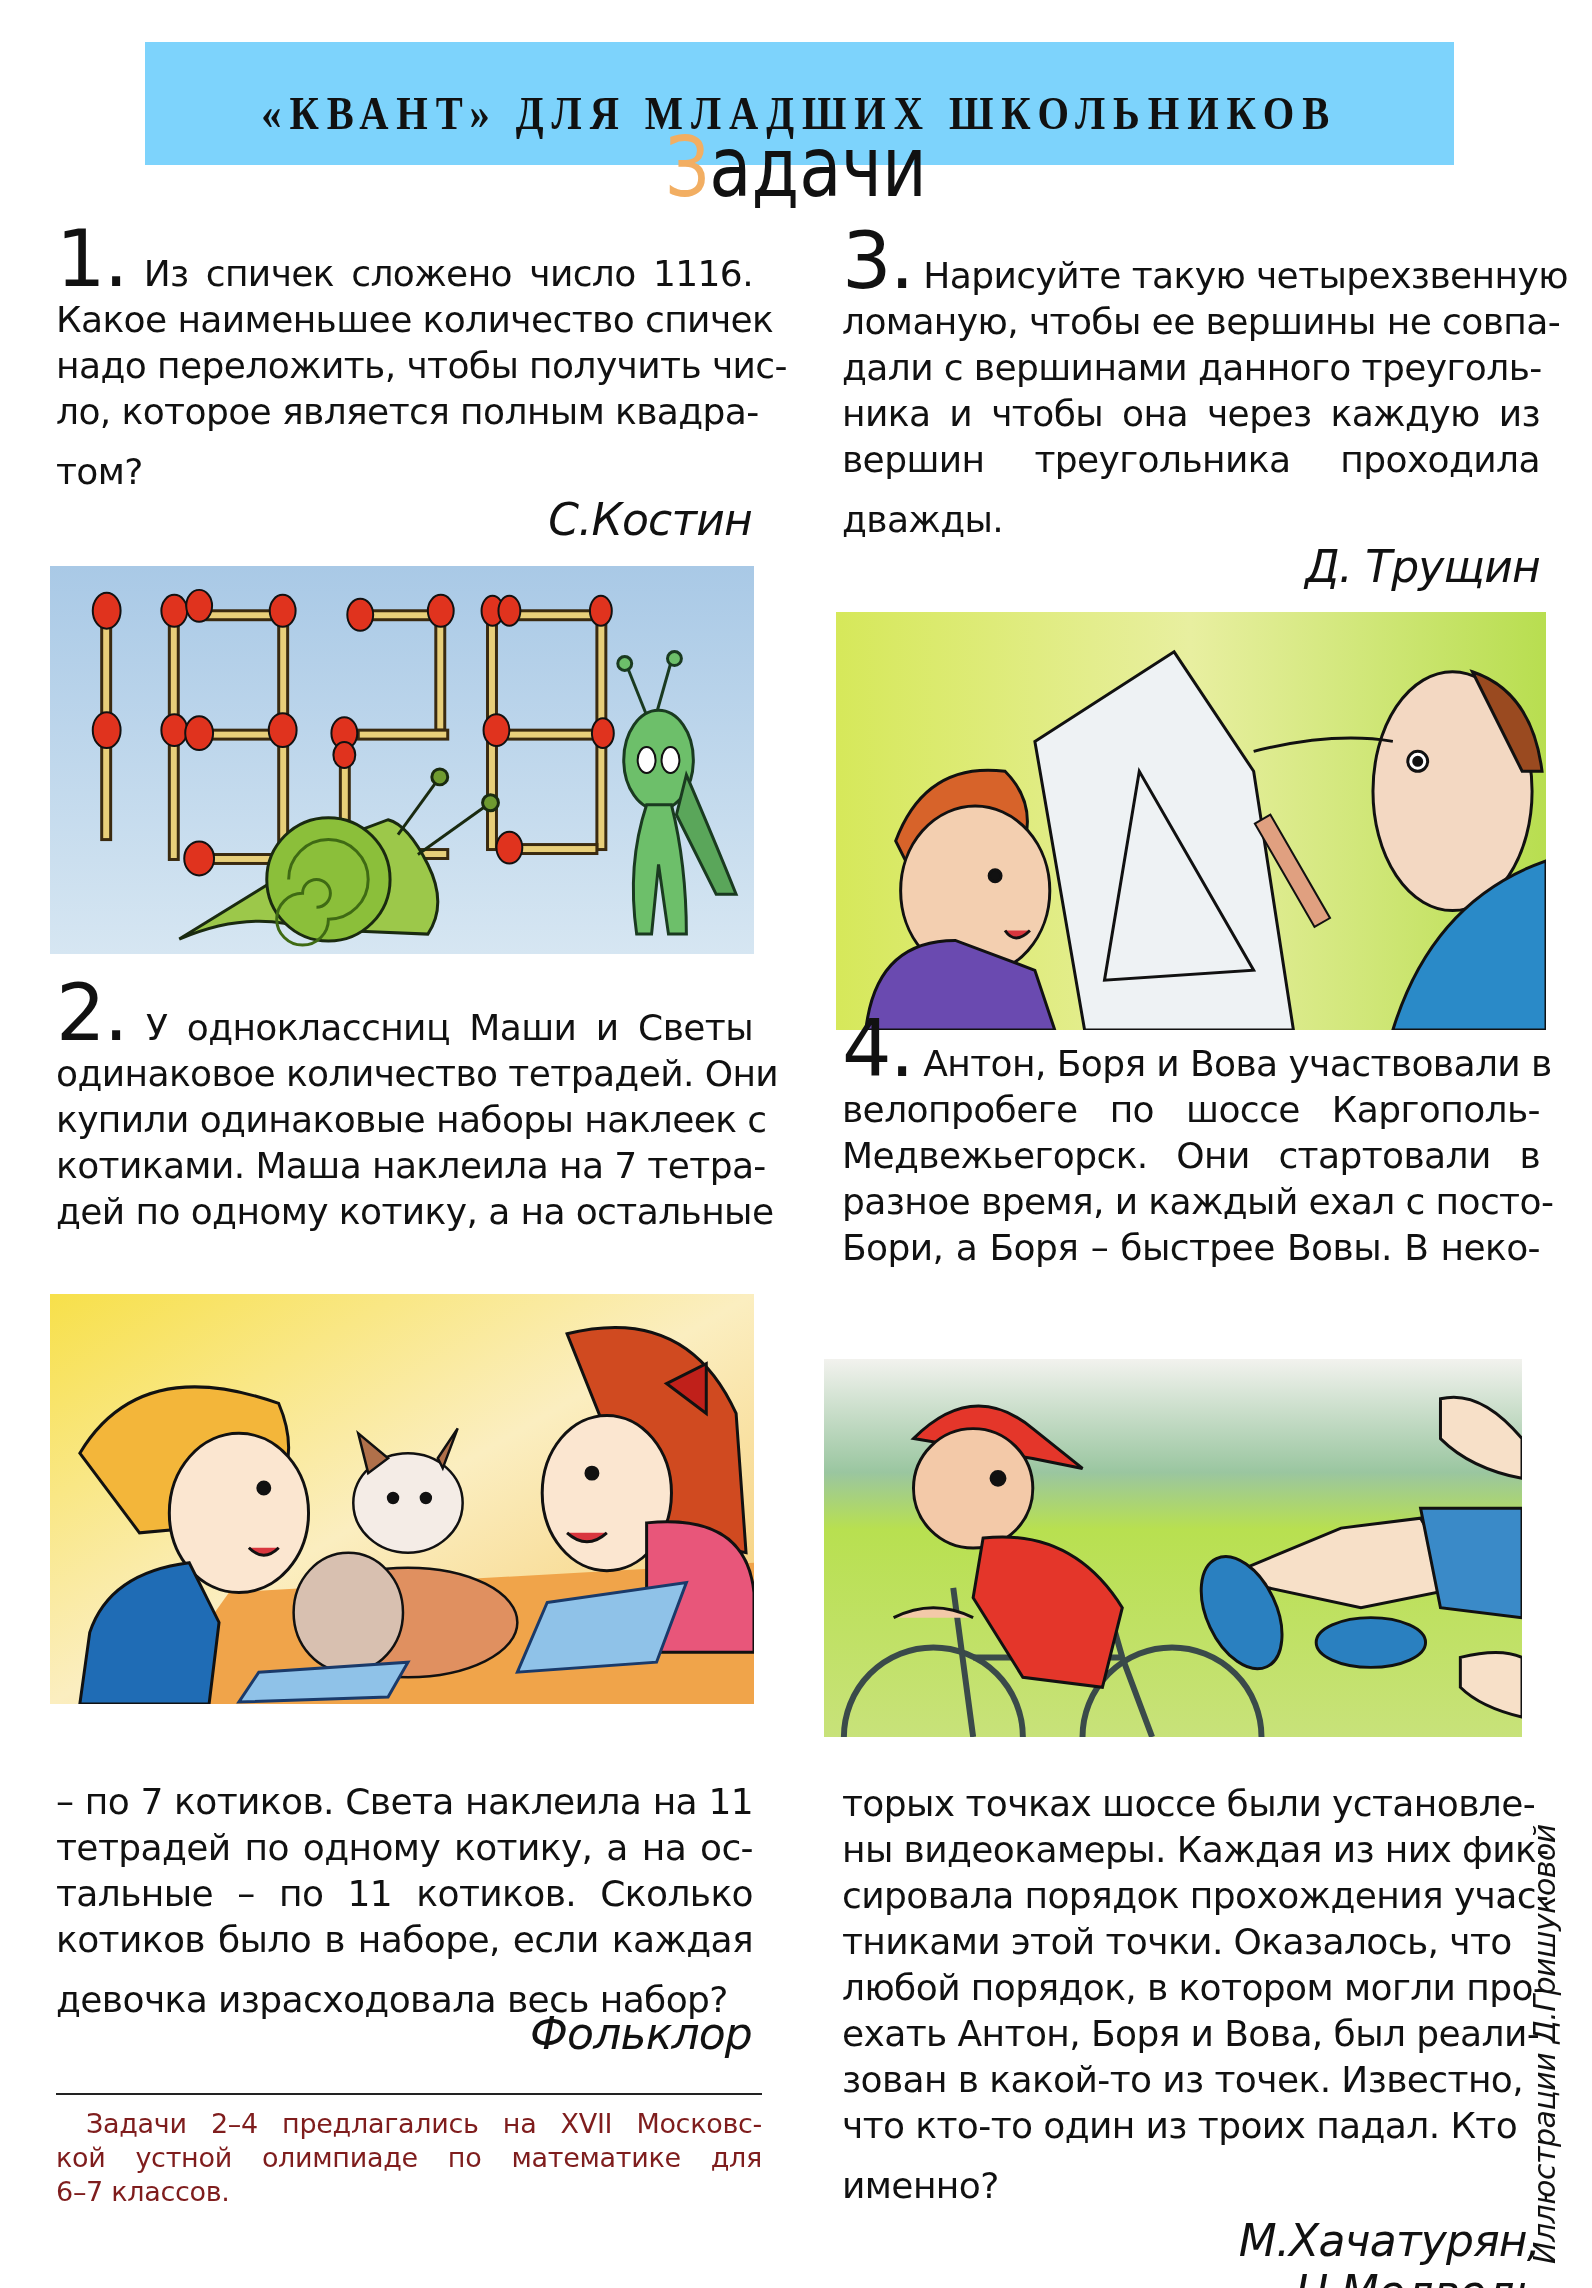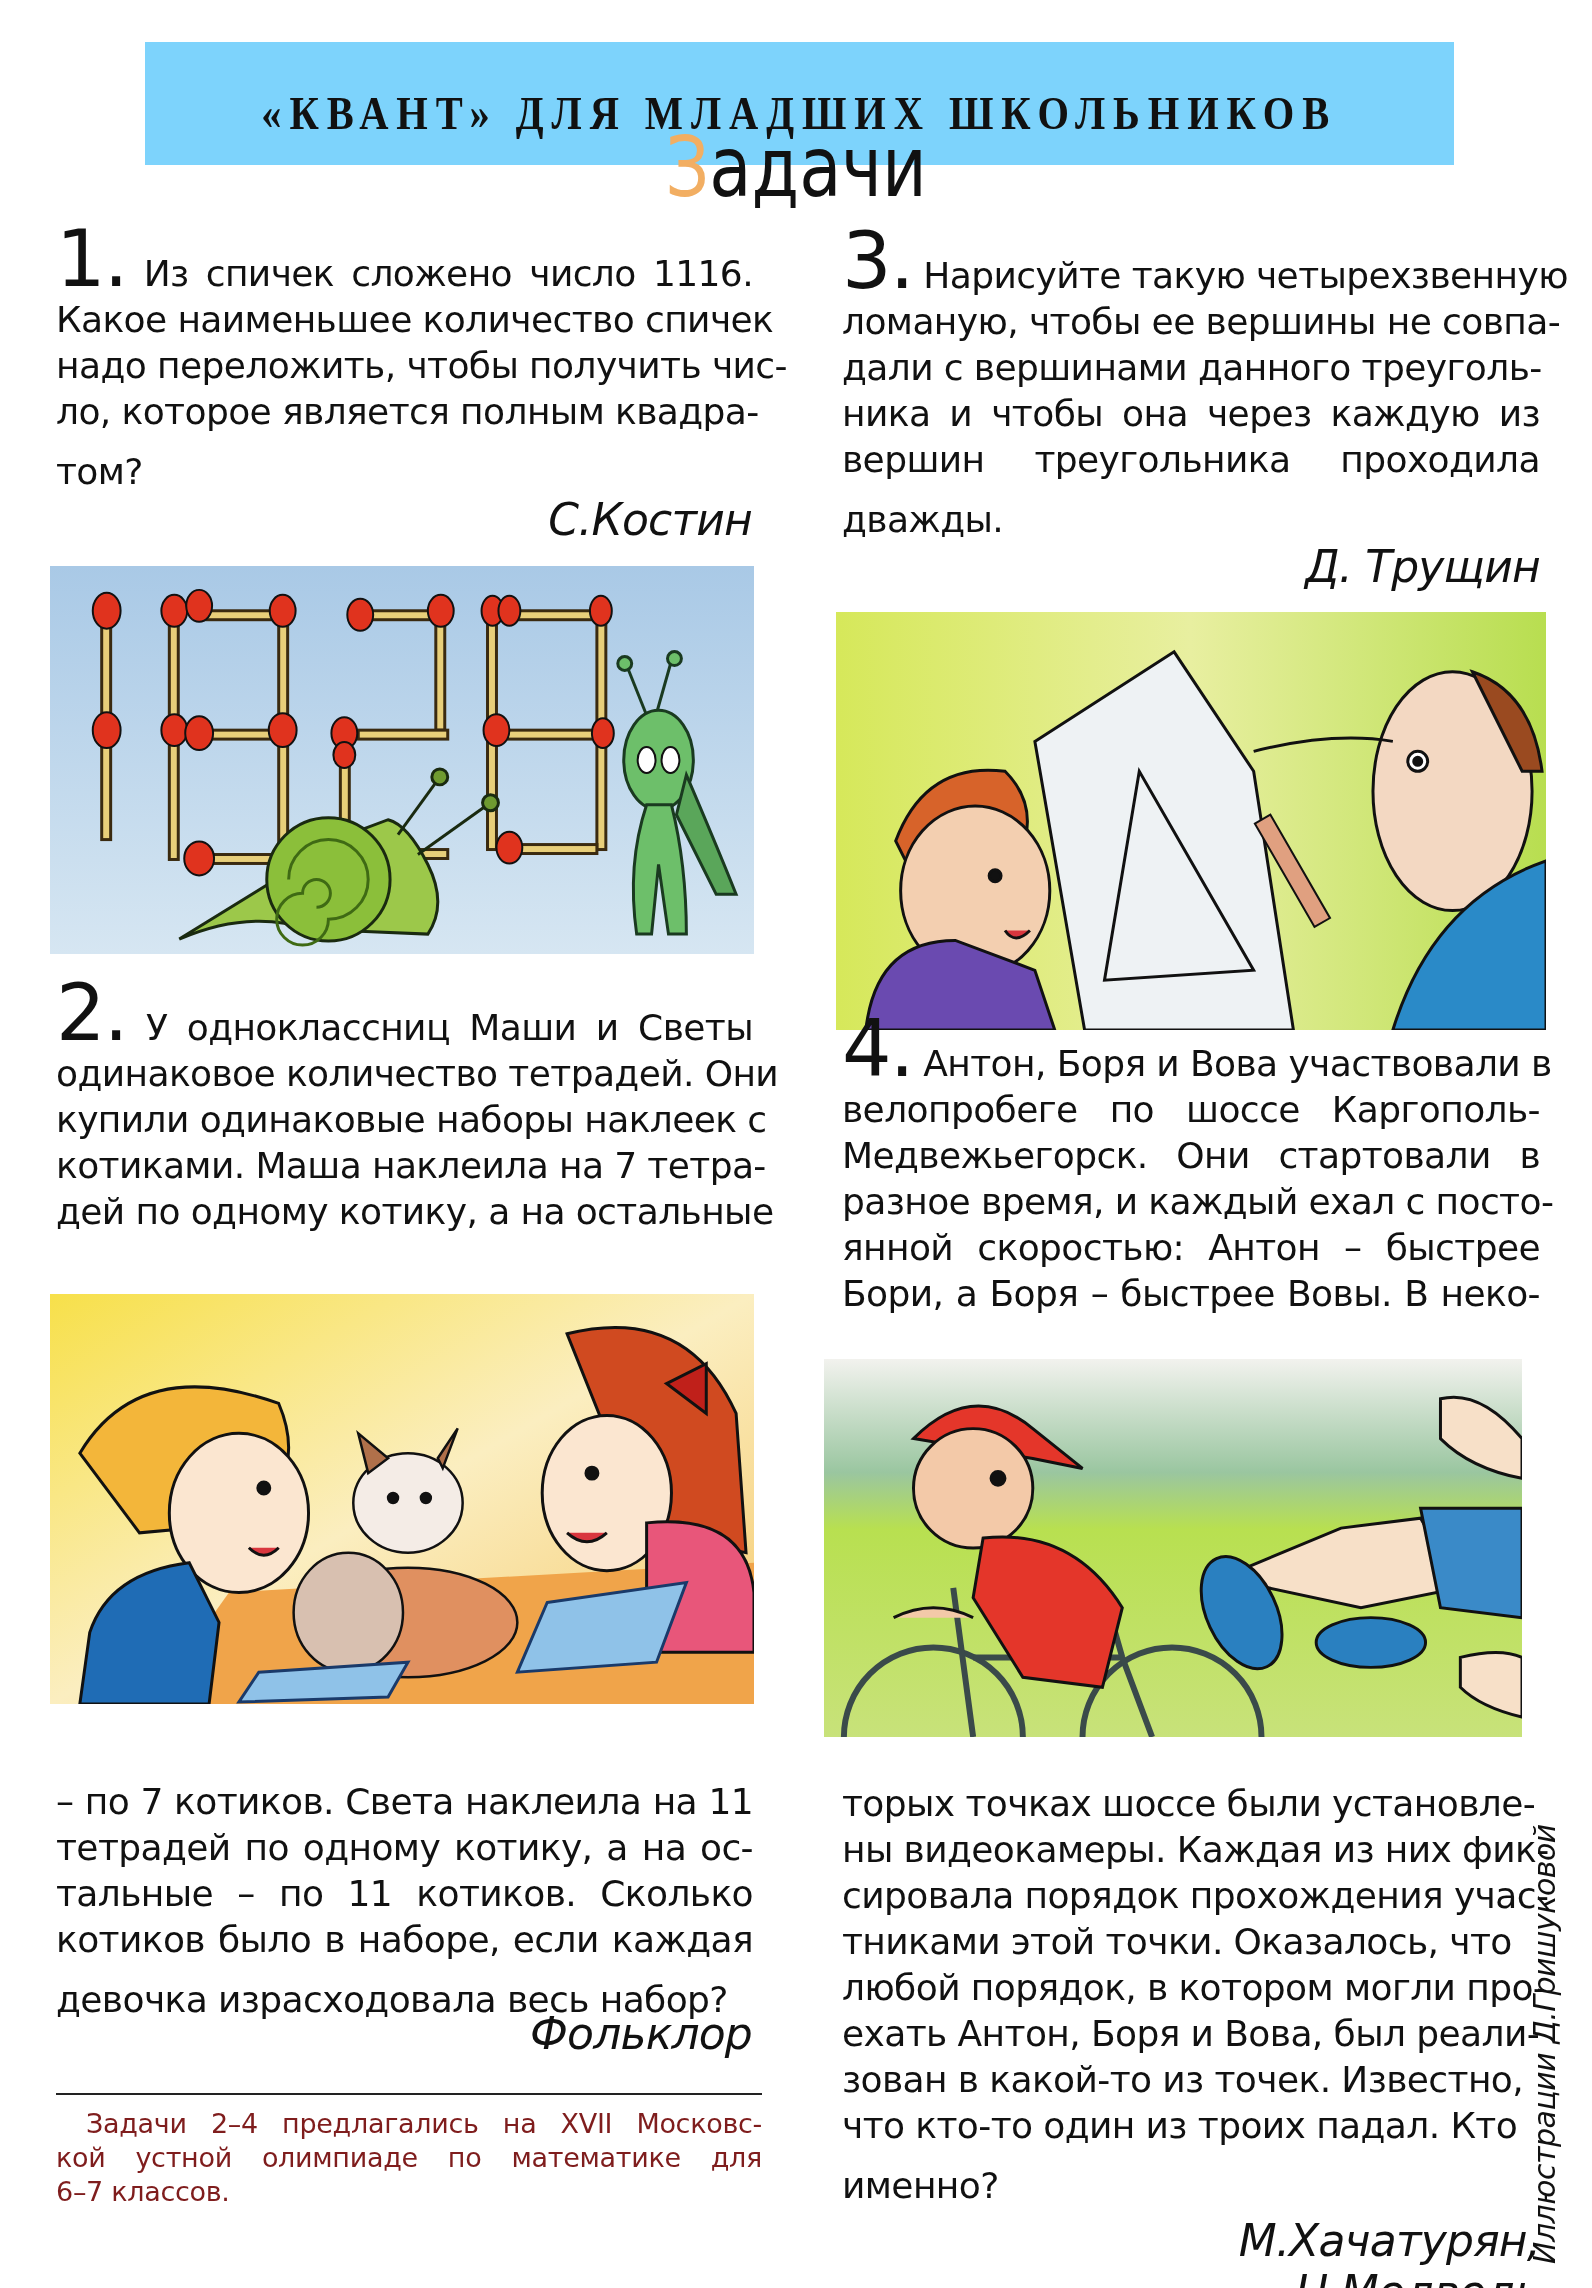--- a/index.html
+++ b/index.html
@@ -269,21 +269,20 @@
 
     <rect x="450" y="200" width="18" height="120" fill="#e0a080" stroke="#111" stroke-width="2" transform="rotate(-30 459 260)"></rect>
   </svg>
 </div>
 
 <div class="col-text" style="left:842px; top:1029px; width:698px;">
   <span class="line" style="height:58px;"><span class="num">4.</span><span> Антон, Боря и Вова участвовали в</span></span>
   <span class="line">велопробеге по шоссе Каргополь-</span>
   <span class="line">Медвежьегорск. Они стартовали в</span>
   <span class="line">разное время, и каждый ехал с посто-</span>
-  <span class="line">янной скоростью: Антон – быстрее</span>
   <span class="line">Бори, а Боря – быстрее Вовы. В неко-</span>
 </div>
 
 <div class="illus" style="left:824px; top:1359px; width:698px; height:378px;">
   <svg viewBox="0 0 702 380" preserveAspectRatio="none">
     <defs>
       <linearGradient id="bg4" x1="0" y1="0" x2="0" y2="1">
         <stop offset="0" stop-color="#f2f2ee"></stop>
           <stop offset="0.3" stop-color="#9ac6a0"></stop>
           <stop offset="0.45" stop-color="#b8e050"></stop>

